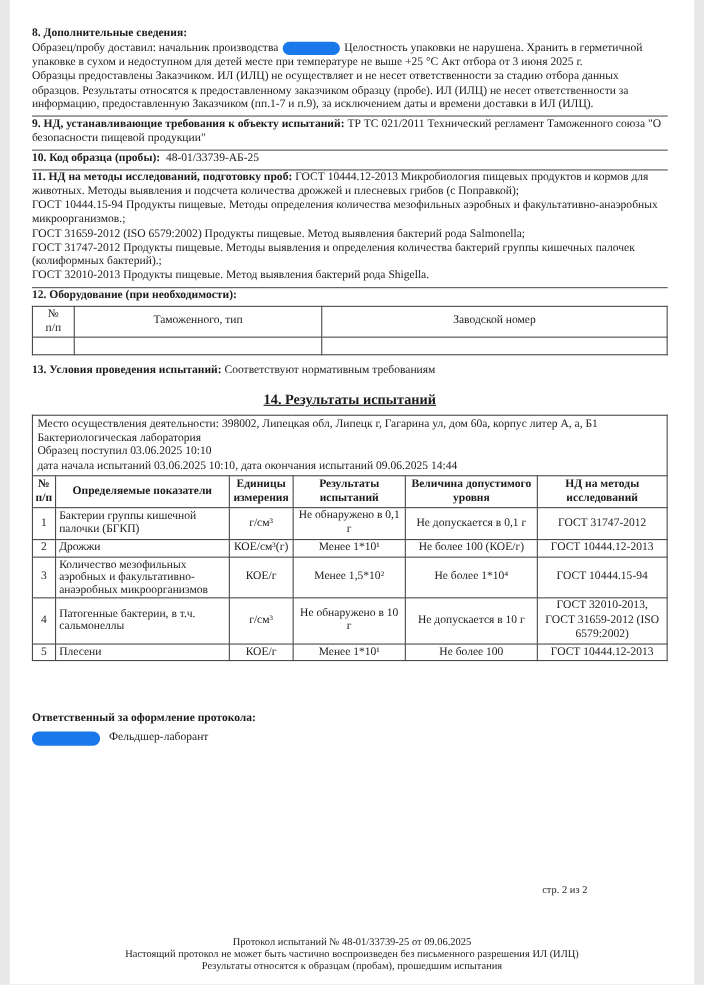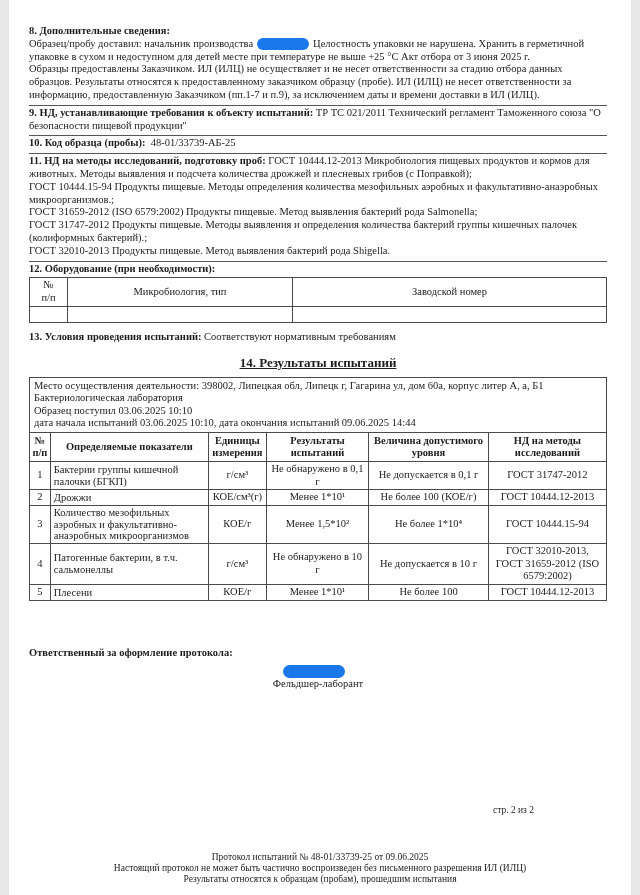--- a/index.html
+++ b/index.html
@@ -56,21 +56,21 @@
   .res-table td.num { text-align:center; }
   col.c-num { width:21px; }
   col.c-ind { width:161px; }
   col.c-unit { width:58px; }
   col.c-res { width:104px; }
   col.c-lim { width:122px; }
   col.c-met { width:120px; }
 
   .sig-block { margin-top:46px; }
   .sig-label { font-weight:bold; }
-  .sig-line { margin-top:5px; display:flex; align-items:center;flex-direction:column; }
+  .sig-line { margin-top:5px; display:flex; align-items:center; }
   .end-line { text-align:center; font-size:9.5px; margin-top:10px; }
 
   .page-num {
     position:absolute; top:805px; right:97px;
     font-size:9.5px;
     text-align:center;
   }
   .footer-lines {
     position:absolute; top:852px; left:0; width:100%;
     text-align:center; font-size:9.5px; line-height:11px;
@@ -109,21 +109,21 @@
       <table class="doc-table equip-table">
         <colgroup>
             <col style="width:38px">
             <col style="width:225px">
             <col>
           </colgroup>
         <tbody>
             <tr>
           <th class="preline">№
 п/п</th>
-          <th>Микробиология, тип</th>
+          <th>Таможенного, тип</th>
           <th>Заводской номер</th>
         </tr>
         <tr class="equip-empty">
           <td></td>
               <td></td>
               <td></td>
         </tr>
       </tbody>
         </table>
     </div>

